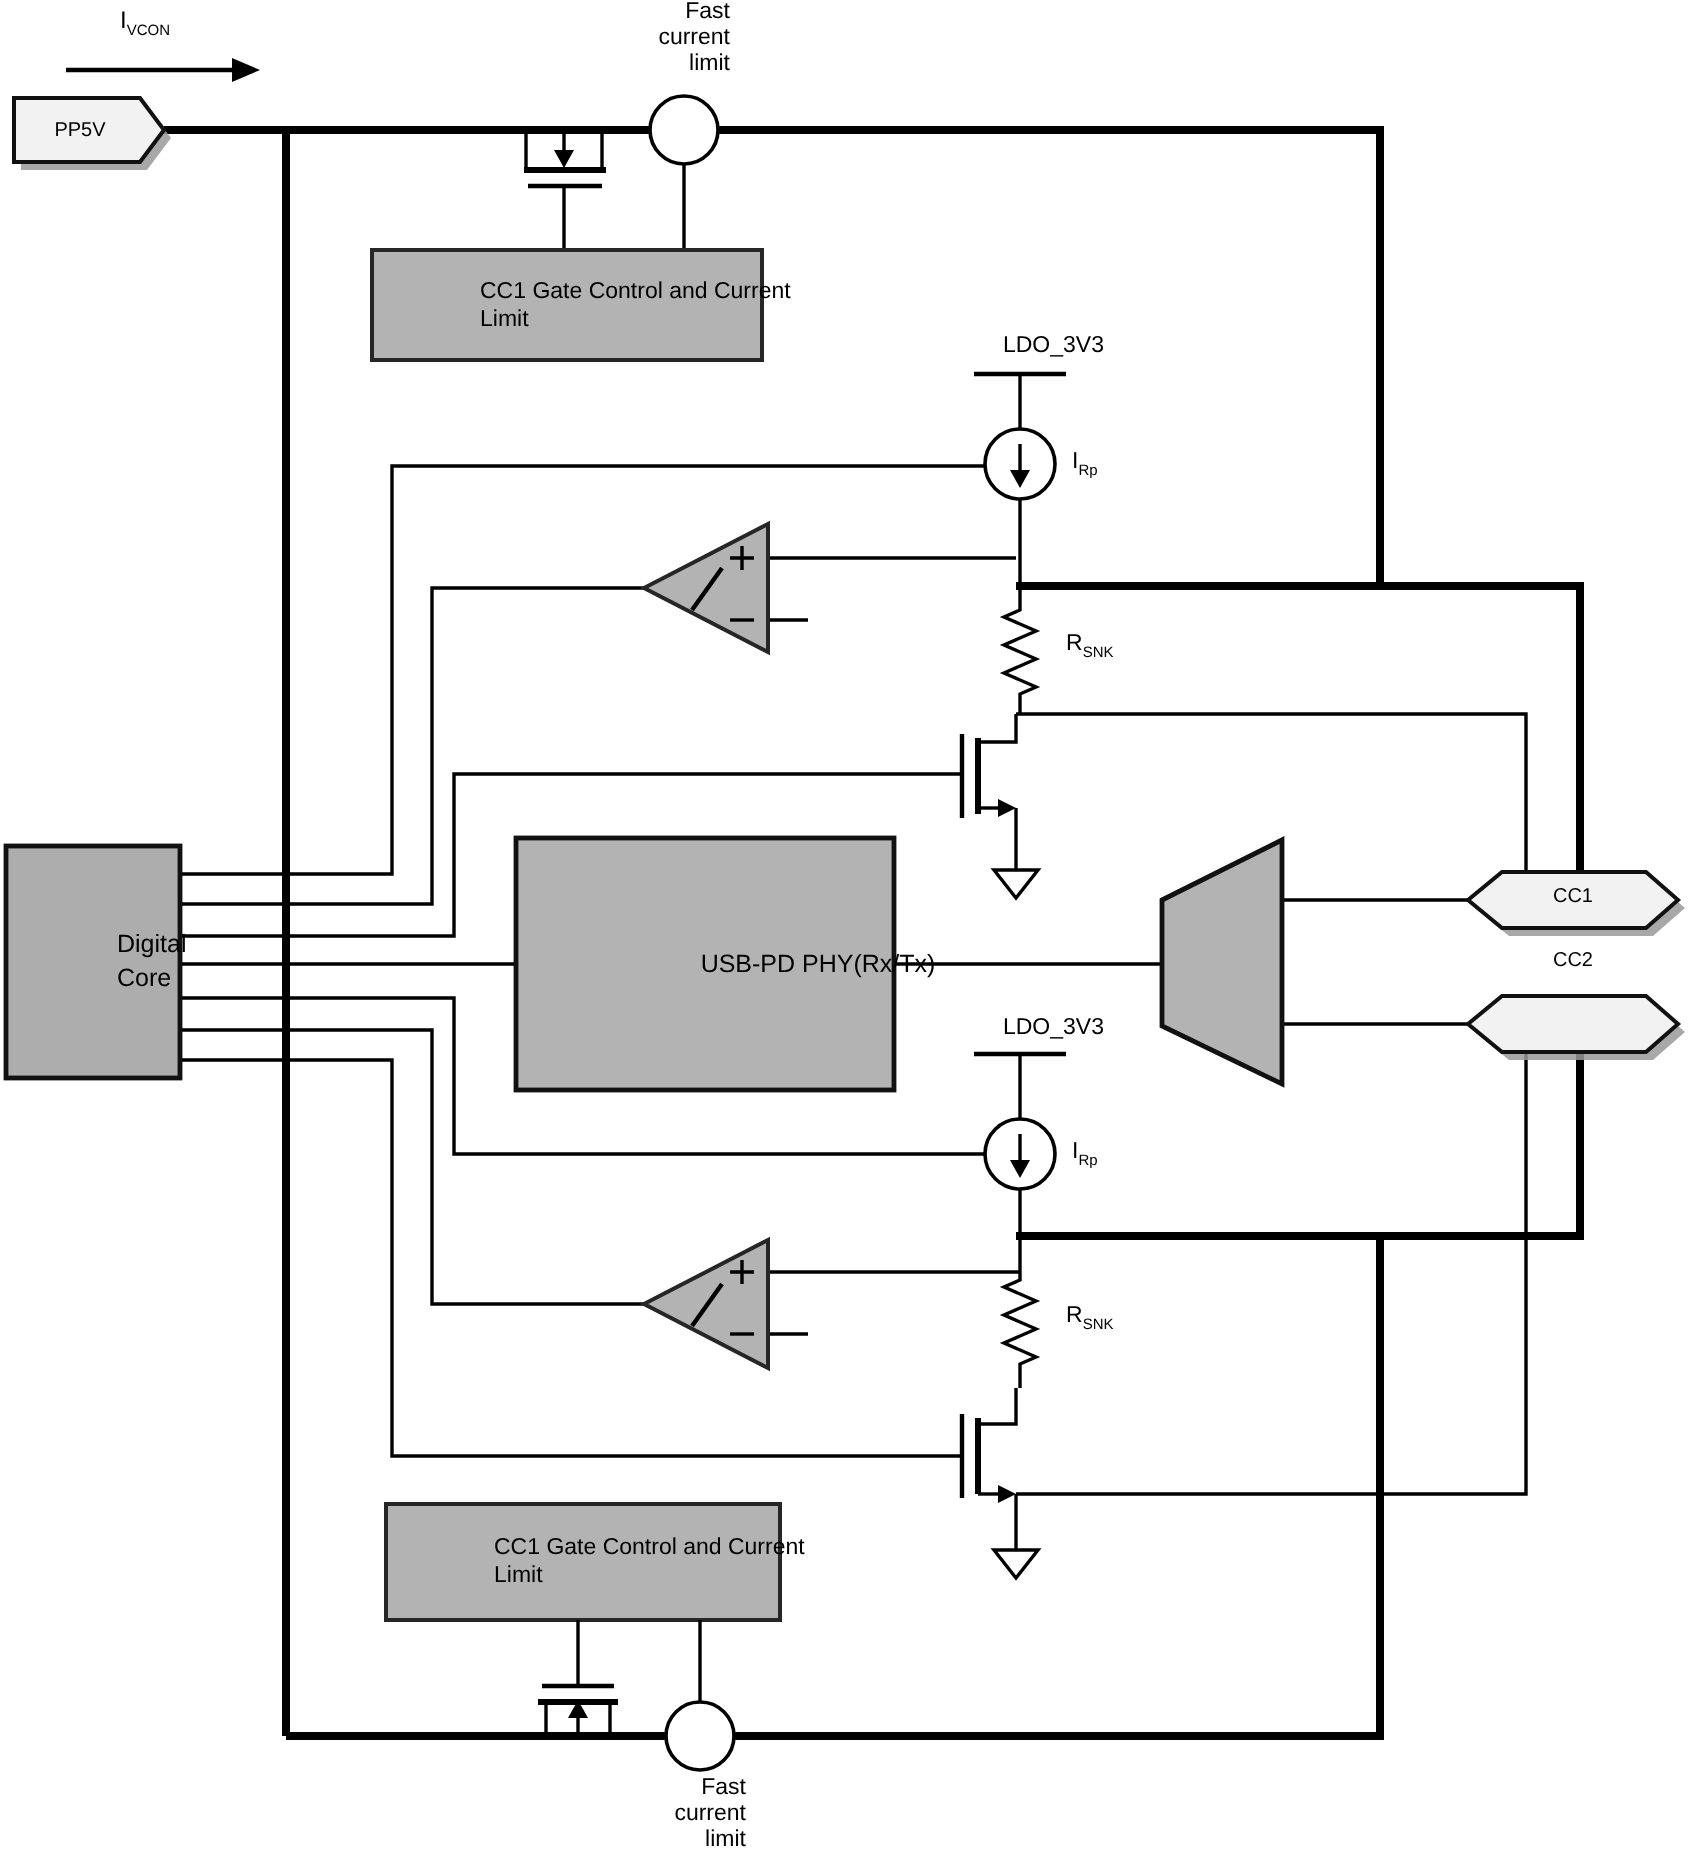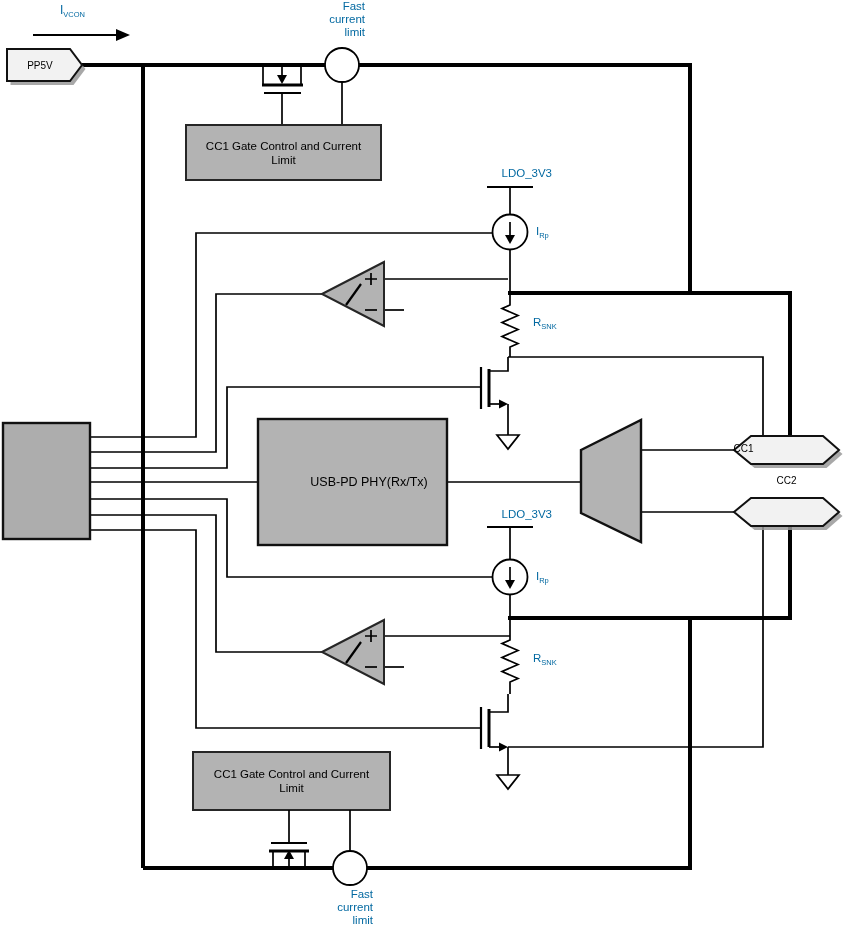--- a/index.html
+++ b/index.html
@@ -19,25 +19,25 @@
   .core{fill:var(--core-fill);stroke:#111;stroke-width:2.4;}
   .tag{fill:var(--tag-fill);stroke:#111;stroke-width:2;}
   .tagshadow{fill:var(--shadow);opacity:.85;}
   .wire-thick{stroke:var(--wire);stroke-width:4;fill:none;}
   .wire{stroke:var(--wire);stroke-width:1.7;fill:none;}
   .wire2{stroke:var(--wire);stroke-width:2.2;fill:none;}
   .bar3{stroke:var(--wire);stroke-width:3;fill:none;}
   .circ{fill:#fff;stroke:var(--wire);stroke-width:1.8;}
   .gnd{fill:#fff;stroke:var(--wire);stroke-width:1.7;}
   .ah{fill:var(--wire);stroke:none;}
-  .lbl{position:absolute;color:#0369a1;font-size:11.5px;line-height:13px;}
+  .lbl{position:absolute;color:#000000;font-size:11.5px;line-height:13px;}
   .lbl.center{text-align:right;}
   .lbl sub{font-size:7.5px;line-height:1;}
   .boxlbl{position:absolute;display:flex;align-items:center;justify-content:center;
-          text-align:center;color:#000;font-size:11.5px;line-height:14px;}
+          text-align:left;color:#000;font-size:11.5px;line-height:14px;margin-left:40px;}
   .taglbl{position:absolute;display:flex;align-items:center;justify-content:center;
           color:#000;font-size:10px;}
 </style>
 </head>
 <body>
 
 <div id="canvas">
 
 <svg width="845" height="935" viewBox="0 0 845 935">
 
@@ -196,33 +196,36 @@
 <div class="lbl center" style="left:319px;top:0px;width:46px;">Fast current limit</div>
 
 <div class="boxlbl" style="left:186px;top:125px;width:195px;height:55px;padding:0 14px;box-sizing:border-box;">CC1 Gate Control and Current Limit</div>
 
 <div class="lbl center" style="left:468px;top:167px;width:84px;">LDO_3V3</div>
 
 <div class="lbl" style="left:536px;top:225px;"><span>I</span><sub>Rp</sub></div>
 
 <div class="lbl" style="left:533px;top:316px;"><span>R</span><sub>SNK</sub></div>
 
+<div class="boxlbl" style="left:3px;top:423px;width:87px;height:116px;font-size:12.5px;line-height:17px;">
+      <span style="display:inline-block;width:56px;">Digital Core</span>
+    </div>
 
 <div class="boxlbl" style="left:258px;top:419px;width:222px;height:126px;font-size:12.5px;line-height:17px;">
   <span>USB-PD PHY</span>
   <span>(Rx/Tx)</span>
 </div>
 
 <div class="lbl center" style="left:468px;top:508px;width:84px;">LDO_3V3</div>
 
 <div class="lbl" style="left:536px;top:570px;"><span>I</span><sub>Rp</sub></div>
 
 <div class="lbl" style="left:533px;top:652px;"><span>R</span><sub>SNK</sub></div>
 
-<div class="taglbl" style="left:691px;top:436px;width:105px;height:24px;">CC1</div>
+<div class="taglbl" style="left:734px;top:436px;width:105px;height:24px;">CC1</div>
 
 <div class="taglbl" style="left:734px;top:470px;width:105px;height:21px;">CC2</div>
 
 <div class="boxlbl" style="left:193px;top:752px;width:197px;height:58px;padding:0 14px;box-sizing:border-box;">CC1 Gate Control and Current Limit</div>
 
 <div class="lbl center" style="left:327px;top:888px;width:46px;">Fast current limit</div>
 
 </div>
 
 </body></html>

